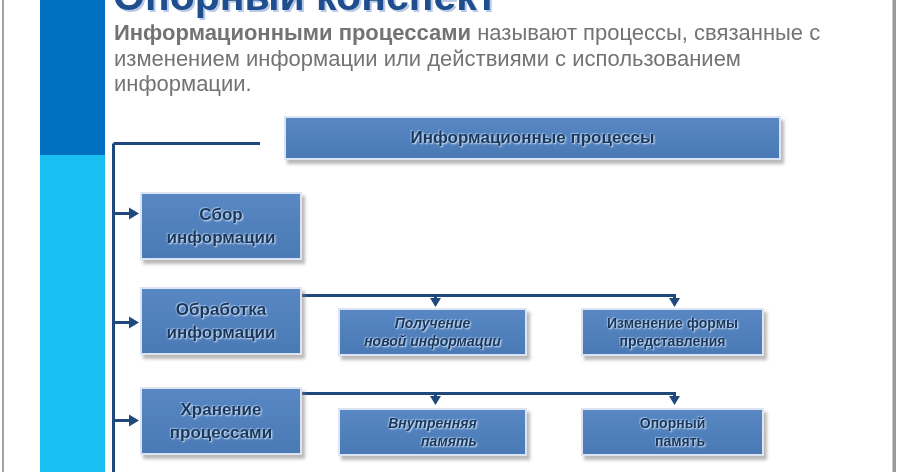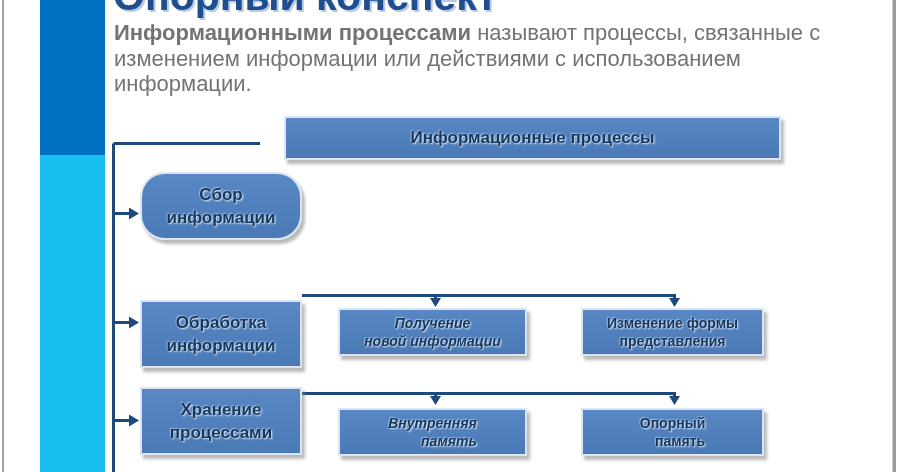--- a/index.html
+++ b/index.html
@@ -33,21 +33,21 @@
     background:linear-gradient(180deg,#5887c4 0%,#4a7ab6 100%);
     border:2px solid #dbe4f0;
     box-shadow:3px 4px 3px rgba(130,130,130,0.55);
     display:flex;align-items:center;justify-content:center;text-align:center;
     color:#17375D;font-weight:bold;
     white-space:pre-line;
     text-shadow:1px 1px 2px rgba(235,243,255,0.95), -1px -1px 1px rgba(235,243,255,0.45);
   }
   .root-box{left:260px;top:116px;width:497px;height:44px;font-size:17px;margin-left:24px;}
   .lvl1{left:140px;width:162px;height:68px;font-size:17px;line-height:23px;}
-  .b1{top:172px;border-radius:25px;} .b2{top:300px;} .b3{top:387px;}
+  .b1{top:192px;} .b2{top:287px;} .b3{top:387px;}
   .lvl2{width:189px;height:48px;font-size:14px;line-height:18px;}
   .c-left{left:338px;font-style:italic;} .c-right{left:581px;width:183px;}
   .r2{top:308px;} .r3{top:408px;text-align:right;}
   
   .connectors{position:absolute;left:0;top:0;z-index:1;pointer-events:none;}
 </style>
 </head>
 <body>
 
 <div class="frame-left"></div>

